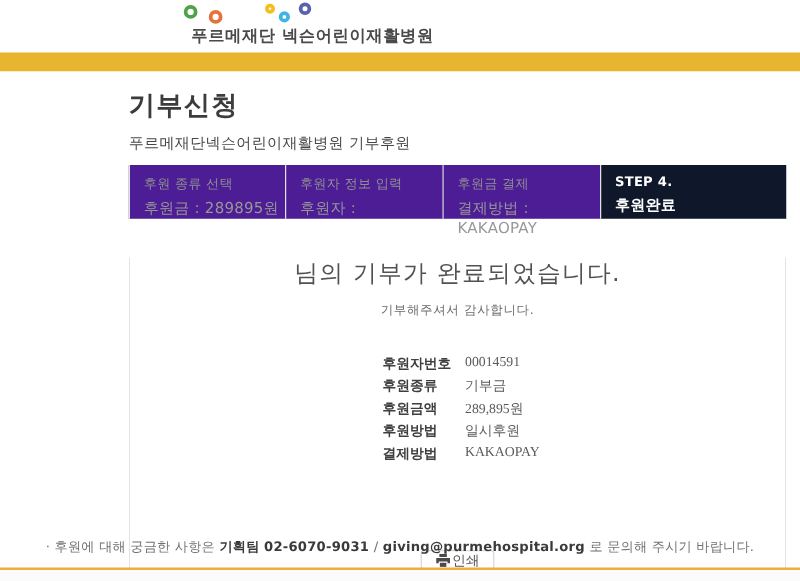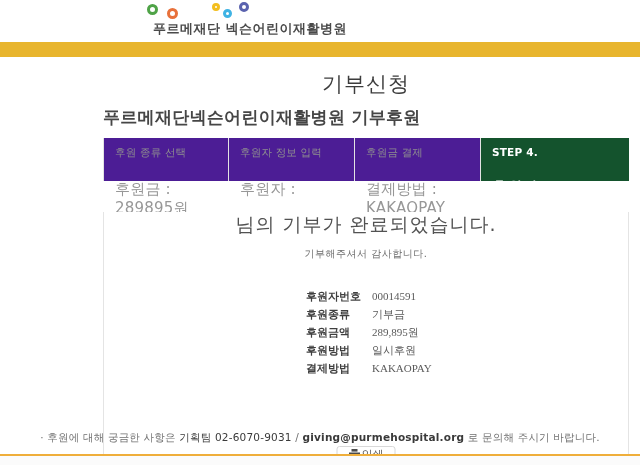--- a/index.html
+++ b/index.html
@@ -18,33 +18,33 @@
   .dot-orange { left:54px;  top:6px; width:11px; height:11px; border:3px solid #E8713B; }
   .dot-yellow { left:99px;  top:1px; width:8px;  height:8px;  border:3px solid #F3BE1E; }
   .dot-sky    { left:110px; top:7px; width:9px;  height:9px;  border:3px solid #3FB3E4; }
   .dot-indigo { left:126px; top:0px; width:10px; height:10px; border:3px solid #5A62AE; }
   .logo-text { font-size:13px; font-weight:bold; color:#4a4a4a; letter-spacing:0.5px; margin-top:1px;margin-left:40px; }
 
   .topbar { position:absolute; left:0; top:42px; width:640px; height:15px; background:#E8B52E; }
 
   
   .content { position:absolute; left:103px; top:70px; width:526px; }
-  .page-title { font-size:21px; font-weight:normal; color:#3C3C3C; letter-spacing:1px;text-align:center; }
-  .page-subtitle { font-size:17px; font-weight:bold; color:#464646; margin-top:8px; letter-spacing:0.3px; }
+  .page-title { font-size:21px; font-weight:bold; color:#3C3C3C; letter-spacing:1px; }
+  .page-subtitle { font-size:12px; font-weight:normal; color:#464646; margin-top:8px; letter-spacing:0.3px; }
 
   
   .steps { display:flex; margin-top:9px; height:43px; }
   .step {
     width:126px; background:#4c1d95; border-right:1px solid #E3E3E3;
     padding:8px 0 0 11px;
   }
   .step:first-child { border-left:1px solid #E3E3E3; }
   .step-title  { font-size:10.5px; color:#8F8F8F; letter-spacing:0.2px; }
-  .step-detail { font-size:15px; color:#979797; margin-top:20px; letter-spacing:0.2px; }
-  .step.active { width:148px; background:#14532d; border-right:none; }
+  .step-detail { font-size:12px; color:#979797; margin-top:4px; letter-spacing:0.2px; }
+  .step.active { width:148px; background:#0f172a; border-right:none; }
   .step.active .step-title,
   .step.active .step-detail { color:#ffffff; font-weight:bold; }
 
   
   .result-box {
     position:relative; height:258px; background:#fff;
     border:1px solid #E4E4E4; border-top:none; border-radius:0 0 4px 4px;
   }
   .result-heading {
     margin-top:31px; text-align:center;
@@ -66,21 +66,21 @@
     background:#fff; border:1px solid #D8D8D8; border-radius:3px;
     font-size:11px; color:#555; cursor:pointer;
   }
   .print-btn svg { display:block; }
 
   
   .footer {
     position:absolute; left:0; top:431px; width:640px;
     text-align:center; font-size:10.5px; color:#707070; letter-spacing:0.2px;
   }
-  .footer .b { font-weight:normal; color:#3A3A3A; }
+  .footer .b { font-weight:bold; color:#3A3A3A; }
   .footer .email { font-weight:bold; color:#3A3A3A; text-decoration:none; cursor:pointer; }
 
   .bottomline { position:absolute; left:0; top:454px; width:640px; height:2px; background:#EFAE3B; }
   .bottomarea { position:absolute; left:0; top:456px; width:640px; height:9px; background:#FBFBFB; }
 </style>
 </head>
 <body>
 
 <div class="logo">
   <div class="logo-dots">

